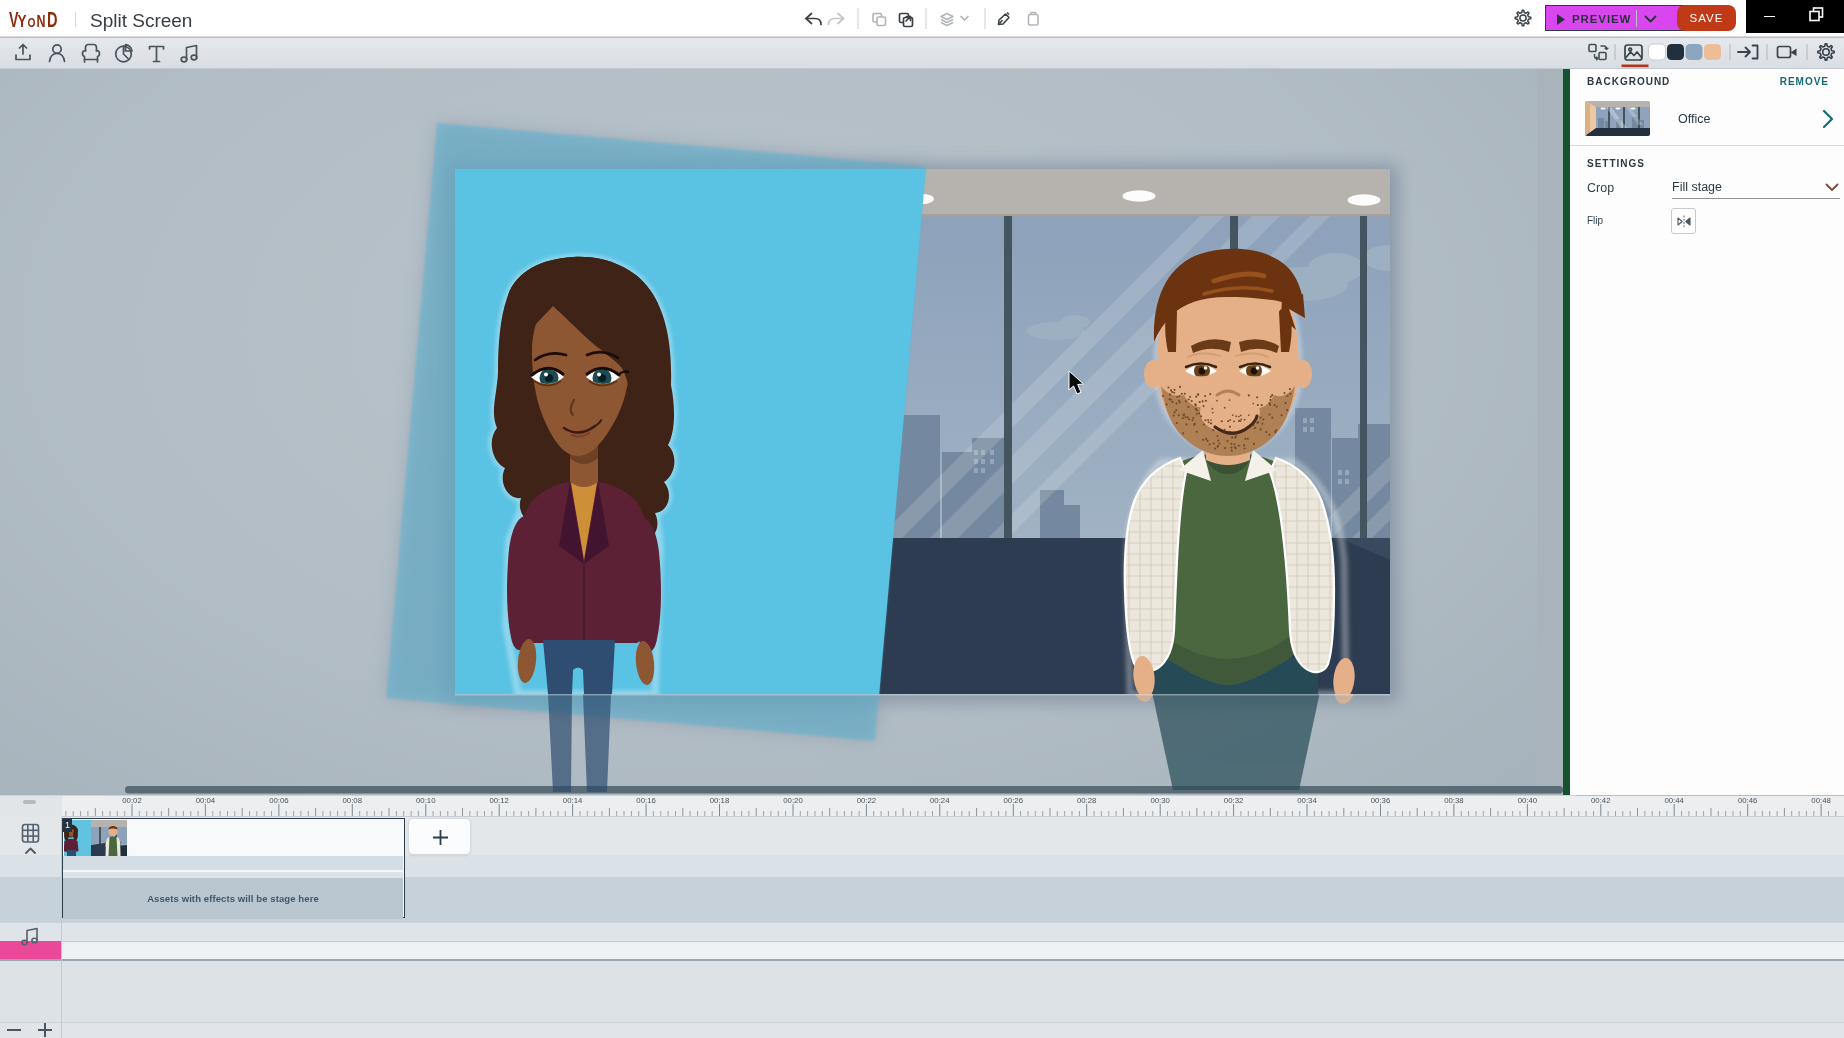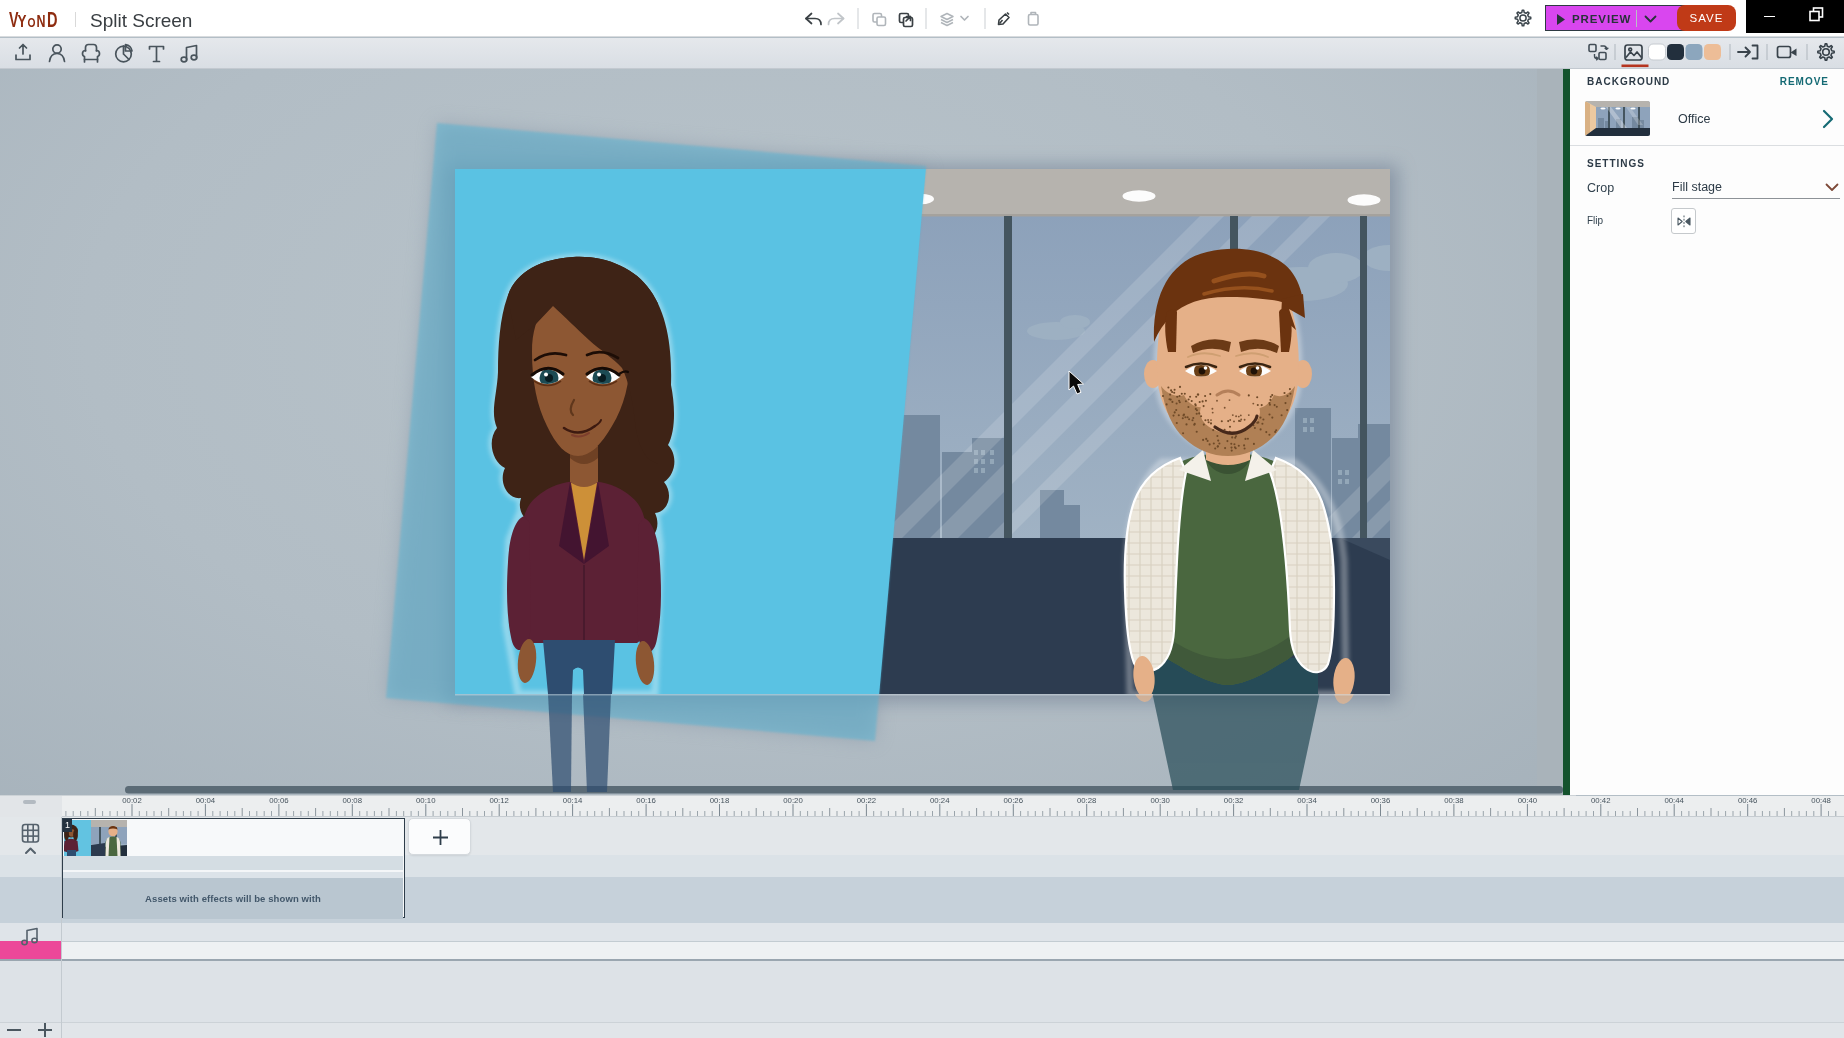--- a/index.html
+++ b/index.html
@@ -983,21 +983,21 @@
           <path d="M10.5 22 Q12.5 16.5 18 16.5 Q23.5 16.5 25.5 22 L25.5 36 L10.5 36 Z" fill="#4a673f"></path>
           <path d="M11 22 Q11.5 17.5 14.5 17 L13.5 36 L10.5 36 Z" fill="#ece7dc"></path>
           <path d="M25 22 Q24.5 17.5 21.5 17 L22.5 36 L25.5 36 Z" fill="#ece7dc"></path>
         </g>
       </g>
     </svg>
     <div class="abs" style="left:0;top:0;width:9px;height:12.5px;background:#243240;color:#fff;font-size:9px;line-height:12px;text-align:center">1</div>
     <div class="abs" style="left:0;top:36.5px;width:340px;height:14px;background:#d4dde3"></div>
     <div class="abs" style="left:0;top:50.5px;width:340px;height:2.5px;background:#f4f6f8"></div>
     <div class="abs" style="left:0;top:53px;width:340px;height:6px;background:#dce3e9"></div>
-    <div class="abs" style="left:0;top:59px;width:340px;height:41px;background:#b9c6d0;color:#42576a;font-size:9.5px;font-weight:bold;letter-spacing:0.1px;text-align:center;line-height:41px">Assets with effects will be shown with</div>
+    <div class="abs" style="left:0;top:59px;width:340px;height:41px;background:#b9c6d0;color:#42576a;font-size:9.5px;font-weight:bold;letter-spacing:0.1px;text-align:center;line-height:41px">Assets with effects will be stage here</div>
   </div>
 
   <div class="abs" style="left:408px;top:22px;width:63px;height:37px;border-radius:5px;background:#fbfcfd;border:1px solid #d4d9dd;box-shadow:0 1px 2px rgba(0,0,0,0.08)">
     <svg class="abs" style="left:23px;top:10px" width="17" height="17">
         <path d="M8.5 1 V16 M1 8.5 H16" stroke="#2e3d4a" stroke-width="1.8"></path>
       </svg>
   </div>
 
   <svg class="abs" style="left:5px;top:225px" width="52" height="17">
     <path d="M2 9 H16" stroke="#4a565f" stroke-width="2"></path>

